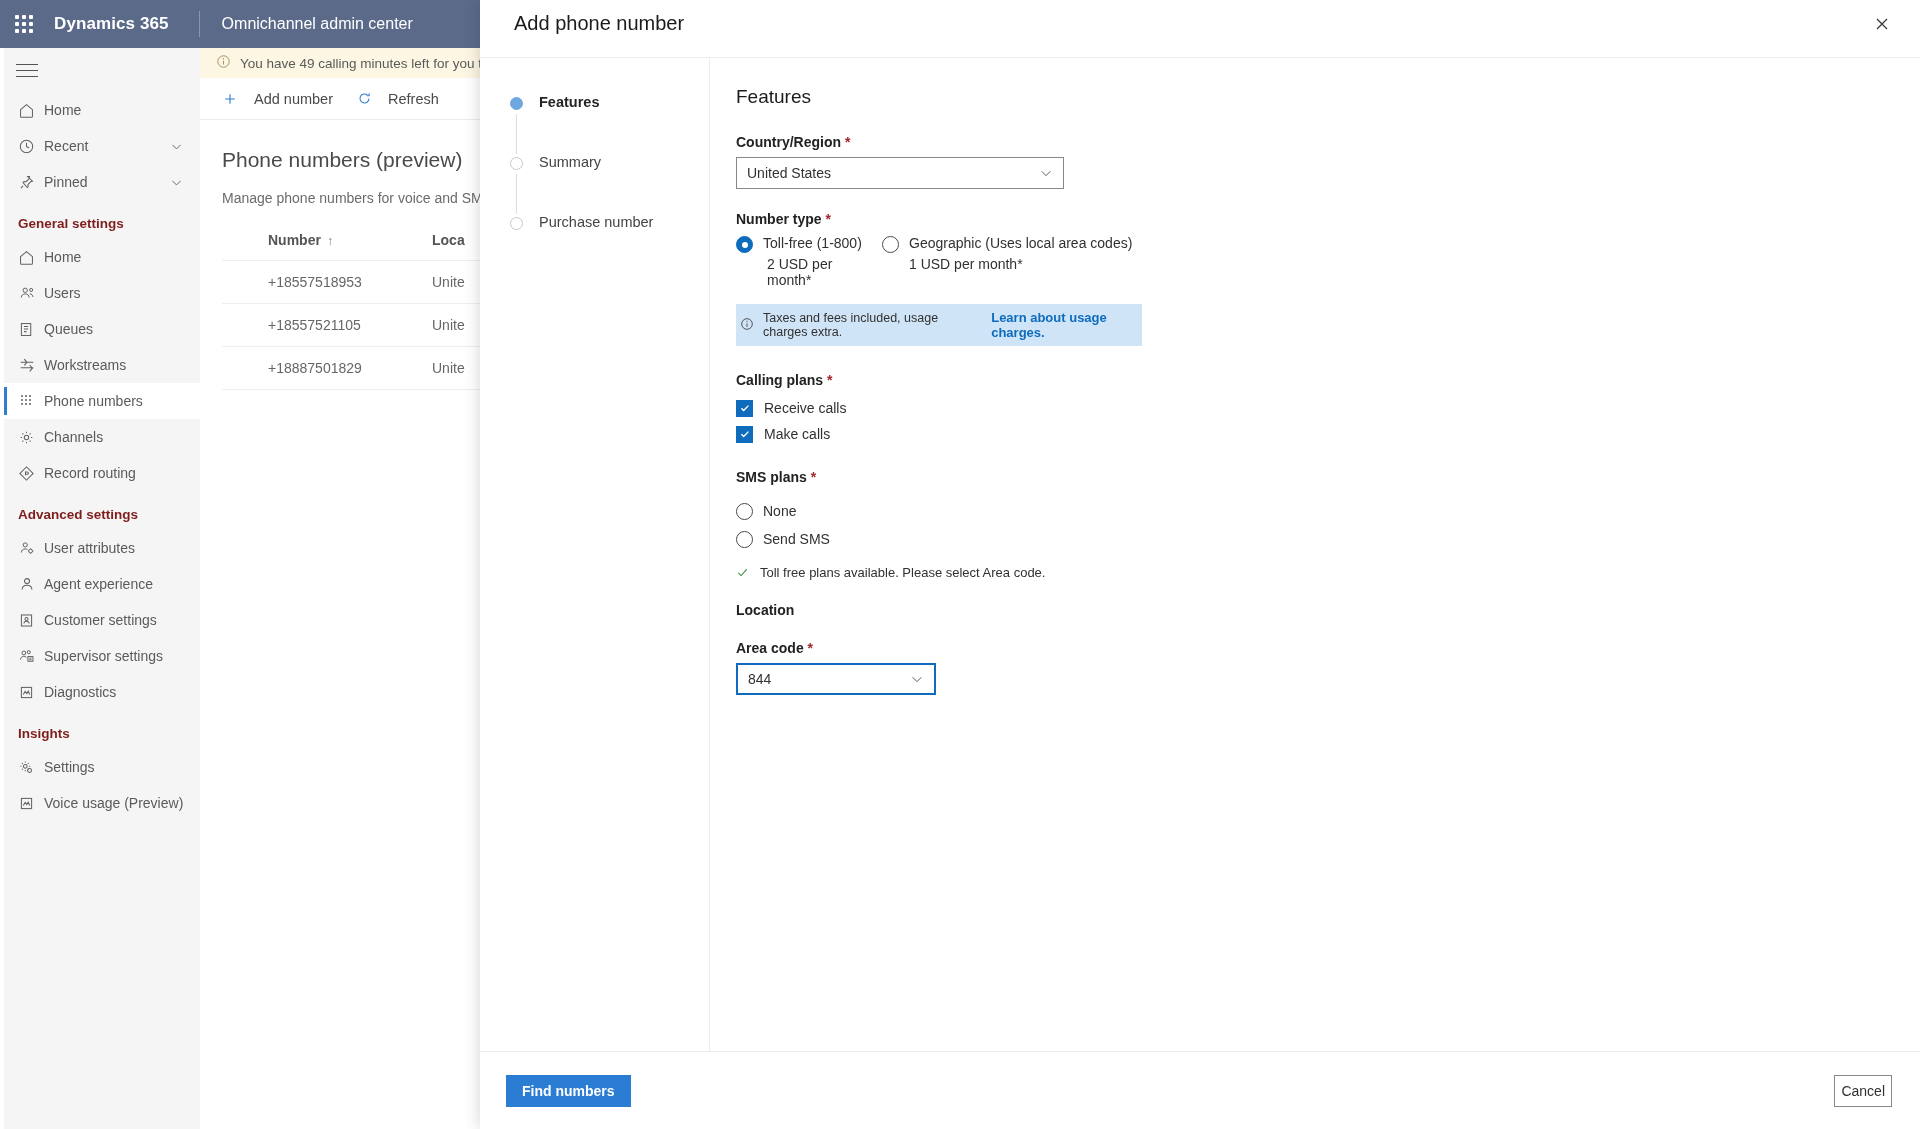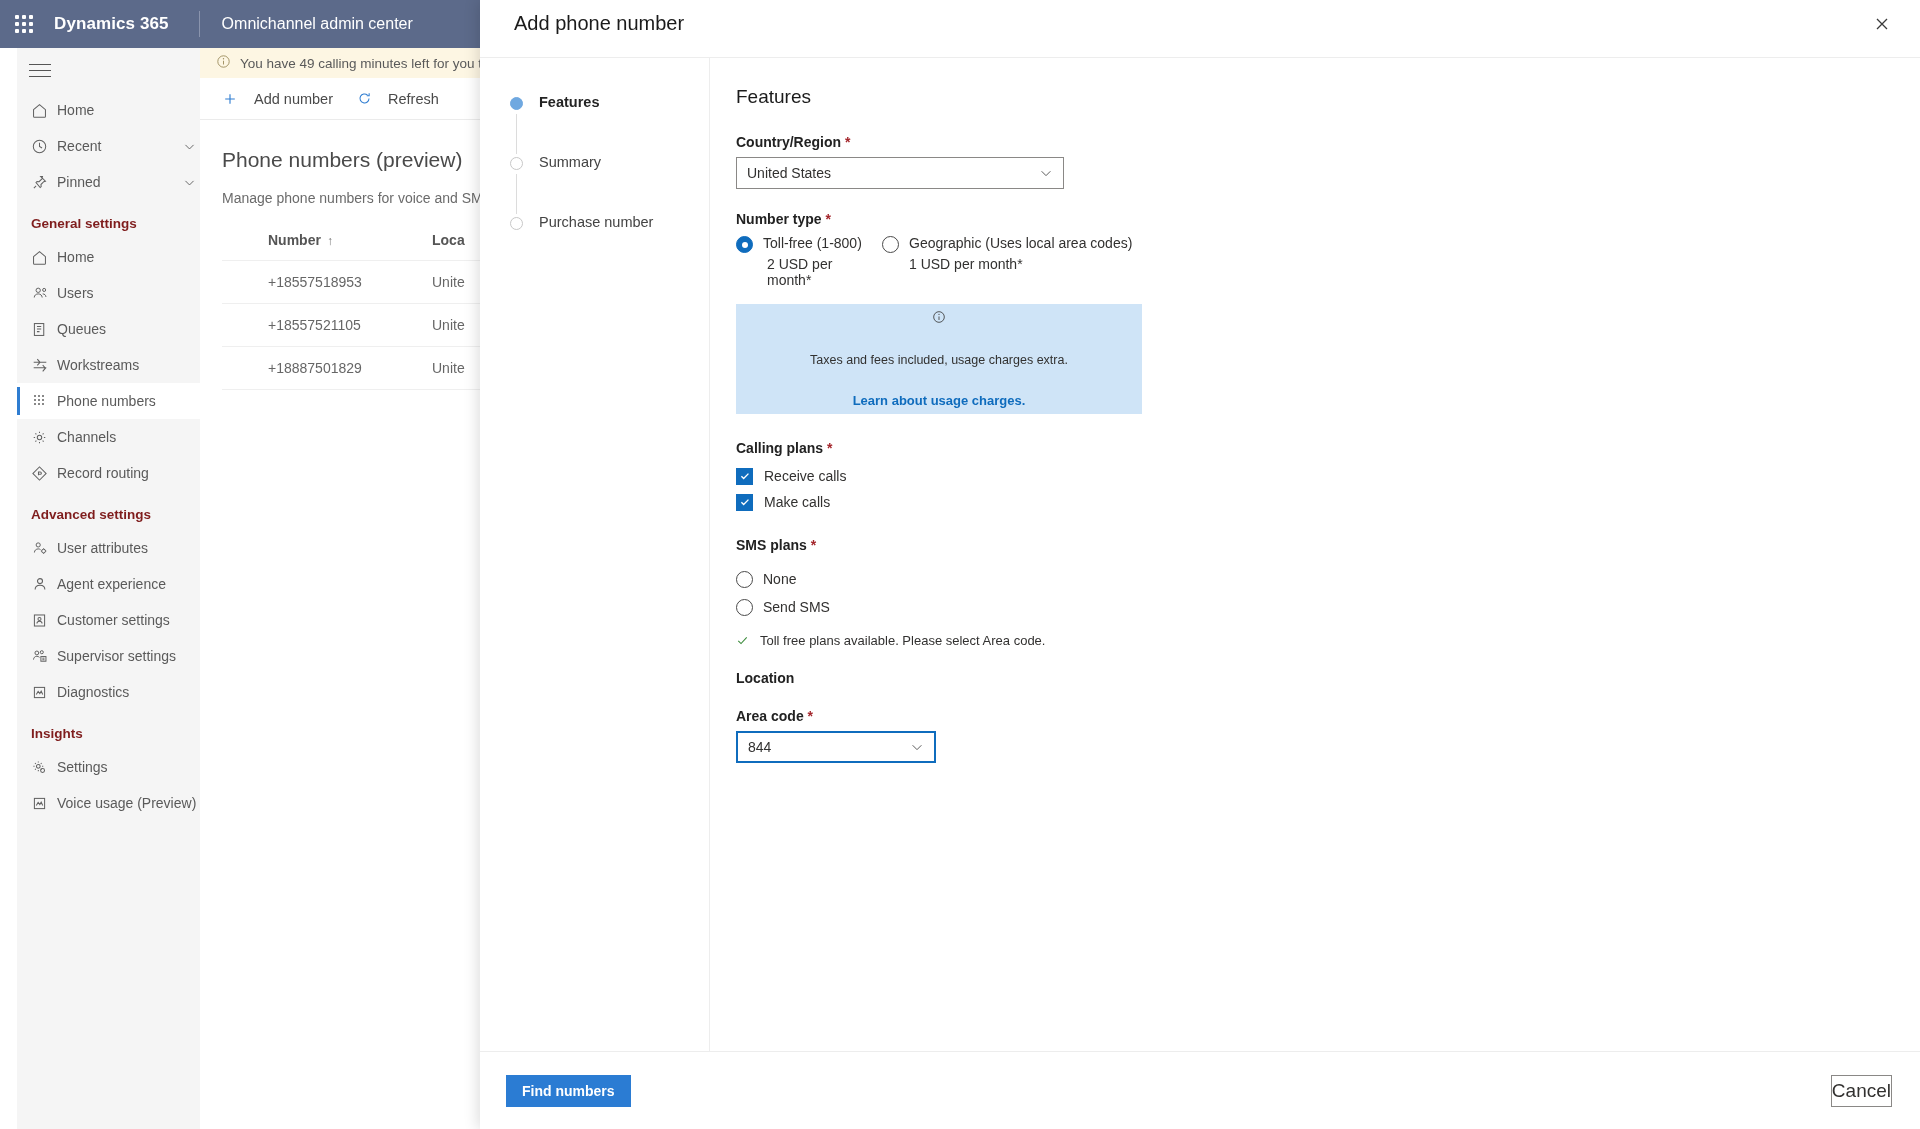--- a/index.html
+++ b/index.html
@@ -16,21 +16,21 @@
   }
   .waffle { width: 48px; height: 48px; display: flex; align-items: center; justify-content: center; }
   .waffle-grid { display: grid; grid-template-columns: repeat(3, 4px); grid-gap: 3px; }
   .waffle-grid i { width: 4px; height: 4px; background: #ffffff; border-radius: 1px; display: block; }
   .brand { font-size: 17px; font-weight: bold; margin-left: 6px; letter-spacing: .1px; }
   .topdiv { width: 1px; height: 26px; background: #8a94ad; margin: 0 22px 0 30px; }
   .appname { font-size: 16px; font-weight: normal; }
 
   
   .sidebar {
-    position: absolute; top: 48px; left: 17px; width: 200px; height: 1081px;
+    position: absolute; top: 48px; left: 4px; width: 200px; height: 1081px;
     background: #f5f5f5; border-right: 1px solid #e6e6e6;
     font-size: 14px; color: #555555;
   }
   .hamburger { height: 44px; display: flex; align-items: center; padding-left: 12px; }
   .hamburger span { display: block; width: 22px; height: 0; border-top: 1.6px solid #555; }
   .hamburger .hb { display: flex; flex-direction: column; gap: 5px; }
   .nav-item {
     display: flex; align-items: center; height: 36px; padding-left: 14px;
     color: #5a5a5a; position: relative; cursor: default;
   }
@@ -115,22 +115,22 @@
   .radio.filled { border: 1.5px solid #0f6cbd; background: #0f6cbd; }
   .radio.filled::after {
     content: ""; position: absolute; left: 4.5px; top: 4.5px;
     width: 6px; height: 6px; border-radius: 50%; background: #fff;
   }
   .rtxt { margin-left: 10px; font-size: 14px; color: #323130; line-height: 17px; }
   .rsub { font-size: 14px; color: #323130; margin-top: 4px; }
 
   .infobar {
     margin-top: 16px; width: 406px; min-height: 30px; background: #cfe4f7;
-    display: flex; align-items: center; gap: 26px; padding: 6px 4px;
-    font-size: 12.5px; color: #323130; flex-direction: column;
+    display: flex; align-items: center; gap: 9px; padding: 6px 4px;
+    font-size: 12.5px; color: #323130;
   }
   .infobar a { color: #0f6cbd; text-decoration: none; font-weight: bold; font-size: 13px; }
 
   .cbrow { display: flex; align-items: center; height: 26px; }
   .cb {
     width: 17px; height: 17px; background: #0f6cbd; border: 1px solid #0f6cbd;
     display: flex; align-items: center; justify-content: center; flex: none; cursor: pointer;
   }
   .cb svg { display: block; }
   .cbl { margin-left: 11px; font-size: 14px; color: #323130; }
@@ -142,21 +142,21 @@
   .dlg-footer {
     height: 78px; border-top: 1px solid #ededed; display: flex; align-items: center;
     padding: 0 28px 0 26px; flex: none;
   }
   .btn-primary {
     background: #2b7cd3; color: #fff; border: none; height: 32px; padding: 0 16px;
     font-size: 14px; font-weight: bold; font-family: "Liberation Sans", sans-serif; cursor: pointer;
   }
   .btn-secondary {
     margin-left: auto; background: #fff; color: #323130; border: 1px solid #8a8886;
-    height: 32px; padding: 0 0; font-size: 19px; font-family: "Liberation Sans", sans-serif; cursor: pointer;
+    height: 32px; padding: 0 6px; font-size: 14px; font-family: "Liberation Sans", sans-serif; cursor: pointer;
   }
 </style>
 </head>
 <body>
 
 <div class="topbar">
   <div class="waffle">
     <div class="waffle-grid">
         <i></i>
         <i></i>

